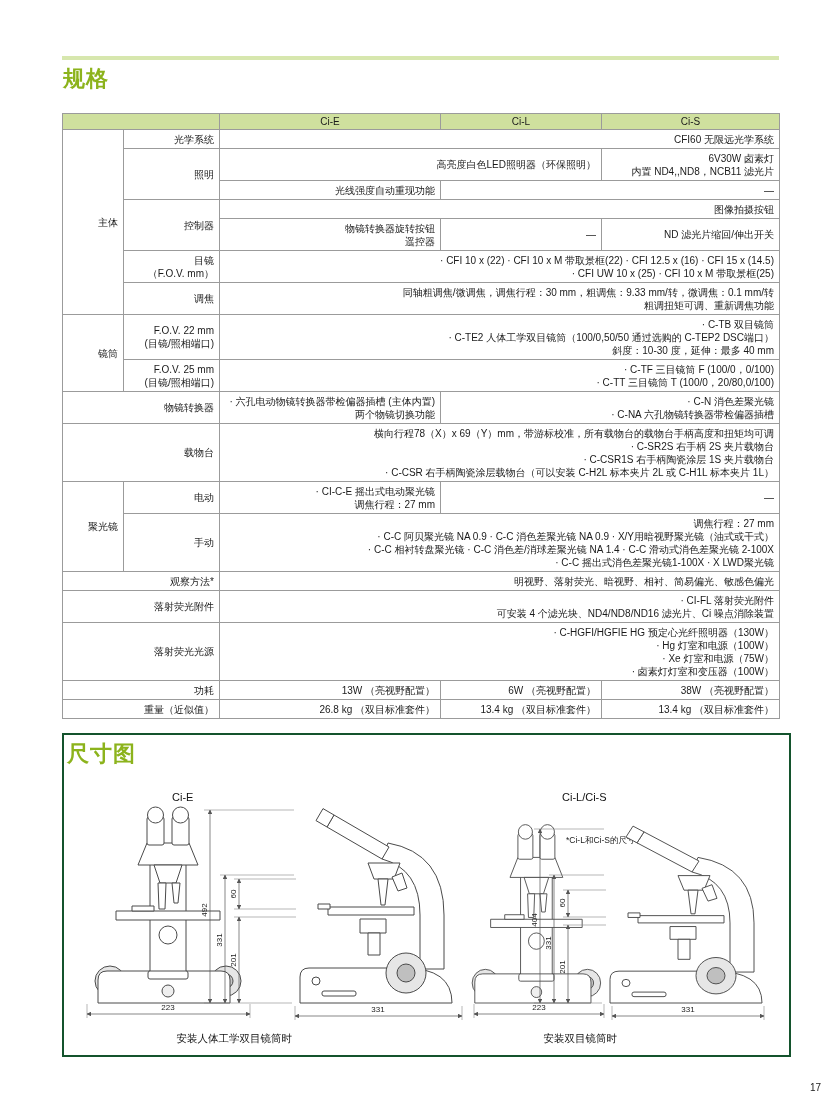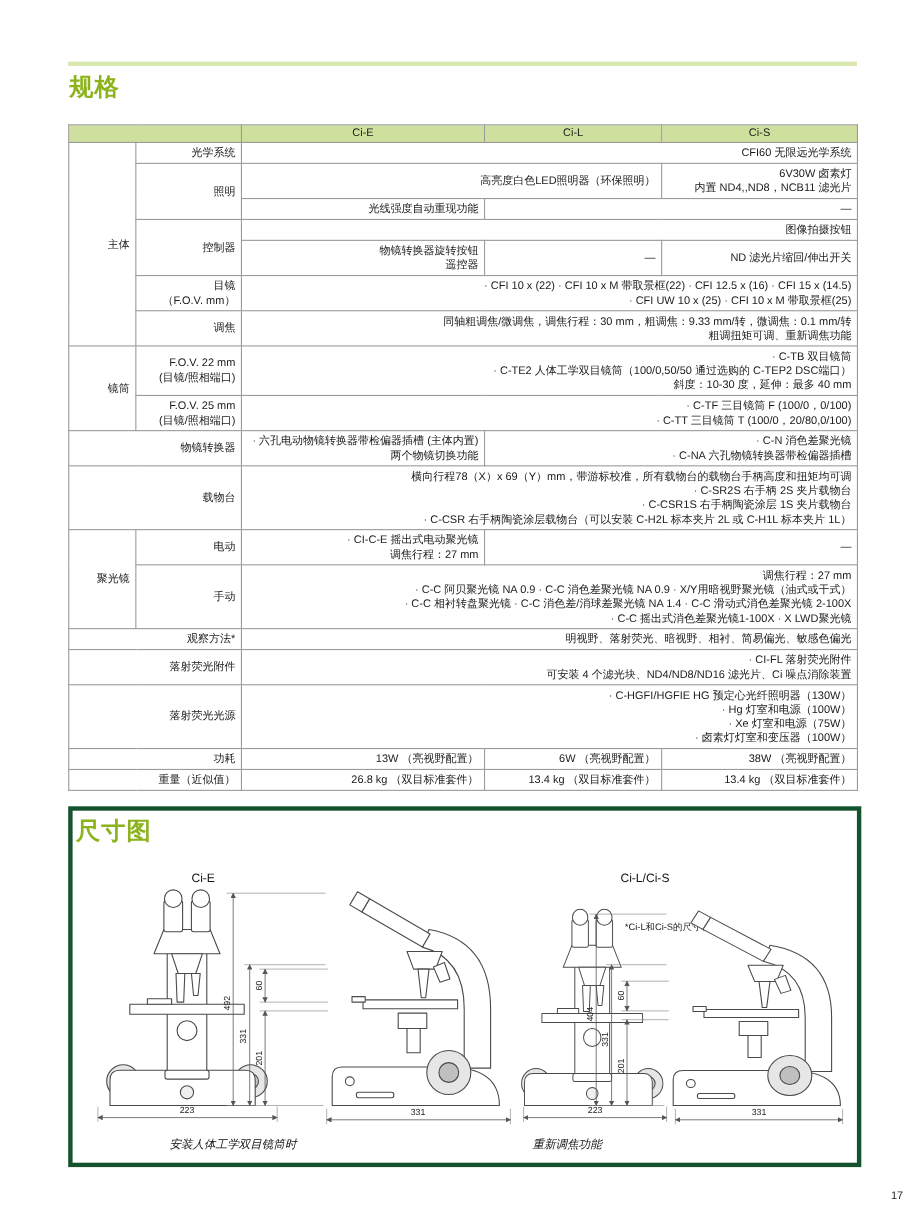--- a/index.html
+++ b/index.html
@@ -9,27 +9,27 @@
   .sec-title{position:absolute;font-size:22px;font-weight:bold;color:#8cb31c;letter-spacing:1px;white-space:nowrap;}
   #spec-title{left:63px;top:64px;}
   
   #spec-table{position:absolute;left:62px;top:113px;width:717px;border-collapse:collapse;
               table-layout:fixed;font-size:10px;border:1px solid #777;}
   #spec-table th,#spec-table td{border:1px solid #9b9b9b;padding:2.5px 5px;line-height:1.3;
               vertical-align:middle;text-align:right;font-weight:normal;white-space:pre-line;overflow:hidden;}
   #spec-table th{background:#cfe09e;text-align:center;padding:1px 2px;height:12px;}
   #spec-table td.g{vertical-align:middle;margin-top:44px;}
   
-  .frame{position:absolute;left:62px;top:733px;width:713px;height:320px;border:4px solid #14532d;}
+  .frame{position:absolute;left:62px;top:733px;width:713px;height:320px;border:2px solid #14532d;padding-left:12px;}
   #dims-title{left:3px;top:4px;}
   .model-label{position:absolute;font-size:11px;color:#111;}
   #label-ci-e{left:108px;top:56px;}
   #label-ci-ls{left:498px;top:56px;}
   .dim-note{position:absolute;left:502px;top:100px;font-size:8.5px;color:#222;}
-  .caption{position:absolute;top:297px;font-size:10.5px;color:#111;text-align:left;white-space:nowrap;font-style:italic;}
+  .caption{position:absolute;top:297px;font-size:10.5px;color:#111;text-align:right;white-space:nowrap;}
   #caption-left{left:88px;width:140px;}
   #caption-right{left:418px;width:135px;}
   .diagram{position:absolute;left:0;top:0;}
   .page-num{position:absolute;left:810px;top:1082px;font-size:10px;color:#222;}
   
   .scope{stroke:#4a4a4a;fill:#ffffff;stroke-width:1;stroke-linejoin:round;}
   .dl{stroke:#555;stroke-width:0.7;}
   .tk{stroke:#888;stroke-width:0.6;}
   .dt{font-size:8px;fill:#222;font-family:"Liberation Sans","DejaVu Sans",sans-serif;}
 </style>
@@ -269,17 +269,17 @@
       <line class="tk" x1="499" y1="155" x2="542" y2="155"></line>
         <line class="tk" x1="499" y1="182" x2="542" y2="182"></line>
       <line class="dl" x1="504" y1="155" x2="504" y2="182" marker-start="url(#arr)" marker-end="url(#arr)"></line>
       <text class="dt" transform="translate(501,168) rotate(-90)" text-anchor="middle">60</text>
       <line class="tk" x1="499" y1="190" x2="542" y2="190"></line>
       <line class="dl" x1="504" y1="190" x2="504" y2="268" marker-start="url(#arr)" marker-end="url(#arr)"></line>
       <text class="dt" transform="translate(501,232) rotate(-90)" text-anchor="middle">201</text>
     </svg>
 
     <div class="caption" id="caption-left">安装人体工学双目镜筒时</div>
-    <div class="caption" id="caption-right">重新调焦功能</div>
+    <div class="caption" id="caption-right">安装双目镜筒时</div>
   </div>
 
   <div class="page-num">17</div>
 </div>
 
 </body></html>

